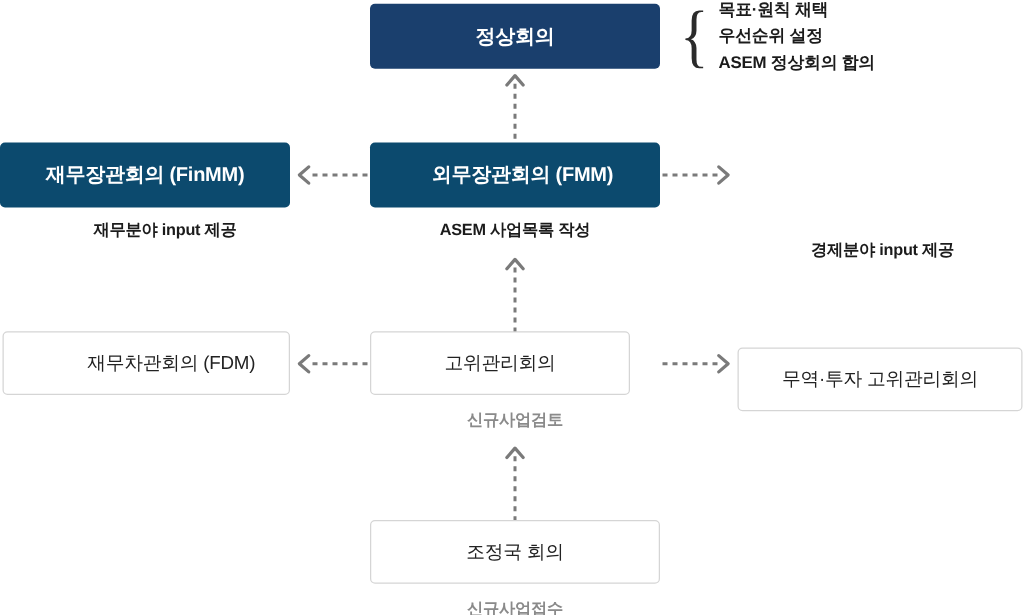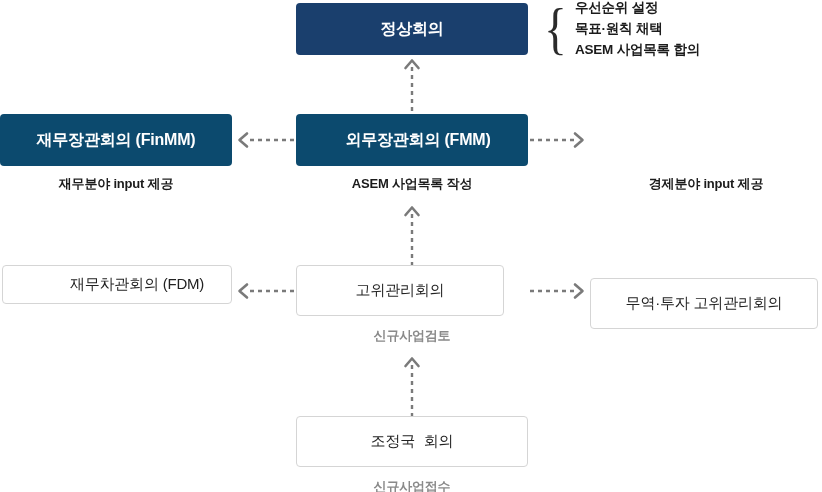--- a/index.html
+++ b/index.html
@@ -111,48 +111,48 @@
 
 <div id="canvas">
 
   <div class="node node-navy" style="left:296px; top:3px; width:232px; height:52px;">
     <span>정상회의</span>
   </div>
 
   <div class="brace-note" style="left:542px; top:0px; width:240px; height:58px;">
     <span class="brace-glyph">{</span>
     <span class="brace-lines">
+      <span class="brace-line">목표·원칙 채택</span>
       <span class="brace-line">우선순위 설정</span>
-      <span class="brace-line">목표·원칙 채택</span>
-      <span class="brace-line">ASEM 사업목록 합의</span>
+      <span class="brace-line">ASEM 정상회의 합의</span>
     </span>
   </div>
 
   <div class="conn" style="left:403px; top:57px; width:18px; height:54px;">
     <svg width="18" height="54" viewBox="0 0 18 54" aria-hidden="true">
       <line x1="9" y1="54" x2="9" y2="10" stroke="#7a7a7a" stroke-width="2.4" stroke-dasharray="4,4"></line>
       <polyline points="2.5,11 9,3.5 15.5,11" fill="none" stroke="#7a7a7a" stroke-width="2.6" stroke-linecap="round" stroke-linejoin="round"></polyline>
     </svg>
   </div>
 
   <div class="node node-blue" style="left:0px; top:114px; width:232px; height:52px;">
     <span>재무장관회의 (FinMM)</span>
   </div>
-  <div class="caption caption-dark" style="left:0px; top:175px; width:232px;">
+  <div class="caption caption-dark" style="left:16px; top:175px; width:232px;">
     <span>재무분야 input 제공</span>
   </div>
 
   <div class="node node-blue" style="left:296px; top:114px; width:232px; height:52px;padding-left:12px;">
     <span>외무장관회의 (FMM)</span>
   </div>
   <div class="caption caption-dark" style="left:296px; top:175px; width:232px;">
     <span>ASEM 사업목록 작성</span>
   </div>
 
-  <div class="caption caption-dark" style="left:590px; top:175px; width:232px;">
+  <div class="caption caption-dark" style="left:590px; top:191px; width:232px;">
     <span>경제분야 input 제공</span>
   </div>
 
   <div class="conn" style="left:234px; top:131px; width:60px; height:18px;">
     <svg width="60" height="18" viewBox="0 0 60 18" aria-hidden="true">
       <line x1="60" y1="9" x2="14" y2="9" stroke="#7a7a7a" stroke-width="2.4" stroke-dasharray="4,4"></line>
       <polyline points="13,2.5 5.5,9 13,15.5" fill="none" stroke="#7a7a7a" stroke-width="2.6" stroke-linecap="round" stroke-linejoin="round"></polyline>
     </svg>
   </div>
 
@@ -163,21 +163,21 @@
     </svg>
   </div>
 
   <div class="conn" style="left:403px; top:204px; width:18px; height:62px;">
     <svg width="18" height="62" viewBox="0 0 18 62" aria-hidden="true">
       <line x1="9" y1="62" x2="9" y2="10" stroke="#7a7a7a" stroke-width="2.4" stroke-dasharray="4,4"></line>
       <polyline points="2.5,11 9,3.5 15.5,11" fill="none" stroke="#7a7a7a" stroke-width="2.6" stroke-linecap="round" stroke-linejoin="round"></polyline>
     </svg>
   </div>
 
-  <div class="node node-plain" style="left:2px; top:265px; width:230px; height:39px;padding-left:40px;">
+  <div class="node node-plain" style="left:2px; top:265px; width:230px; height:51px;padding-left:40px;">
     <span>재무차관회의 (FDM)</span>
   </div>
 
   <div class="node node-plain" style="left:296px; top:265px; width:208px; height:51px;">
     <span>고위관리회의</span>
   </div>
   <div class="caption caption-gray" style="left:296px; top:327px; width:232px;text-align:center;">
     <span>신규사업검토</span>
   </div>
 
@@ -199,20 +199,20 @@
     </svg>
   </div>
 
   <div class="conn" style="left:403px; top:355px; width:18px; height:62px;">
     <svg width="18" height="62" viewBox="0 0 18 62" aria-hidden="true">
       <line x1="9" y1="62" x2="9" y2="10" stroke="#7a7a7a" stroke-width="2.4" stroke-dasharray="4,4"></line>
       <polyline points="2.5,11 9,3.5 15.5,11" fill="none" stroke="#7a7a7a" stroke-width="2.6" stroke-linecap="round" stroke-linejoin="round"></polyline>
     </svg>
   </div>
 
-  <div class="node node-plain" style="left:296px; top:416px; width:232px; height:51px;font-family:Liberation Mono, monospace;">
+  <div class="node node-plain" style="left:296px; top:416px; width:232px; height:51px;">
     <span>조정국 회의</span>
   </div>
   <div class="caption caption-gray" style="left:296px; top:478px; width:232px;">
     <span>신규사업접수</span>
   </div>
 
 </div>
 
 </body></html>

